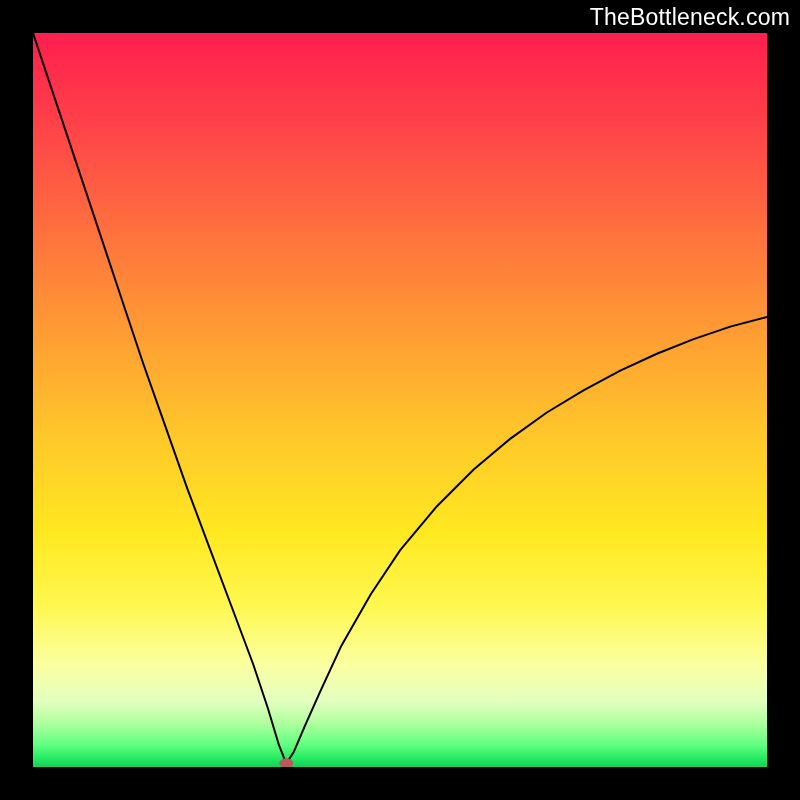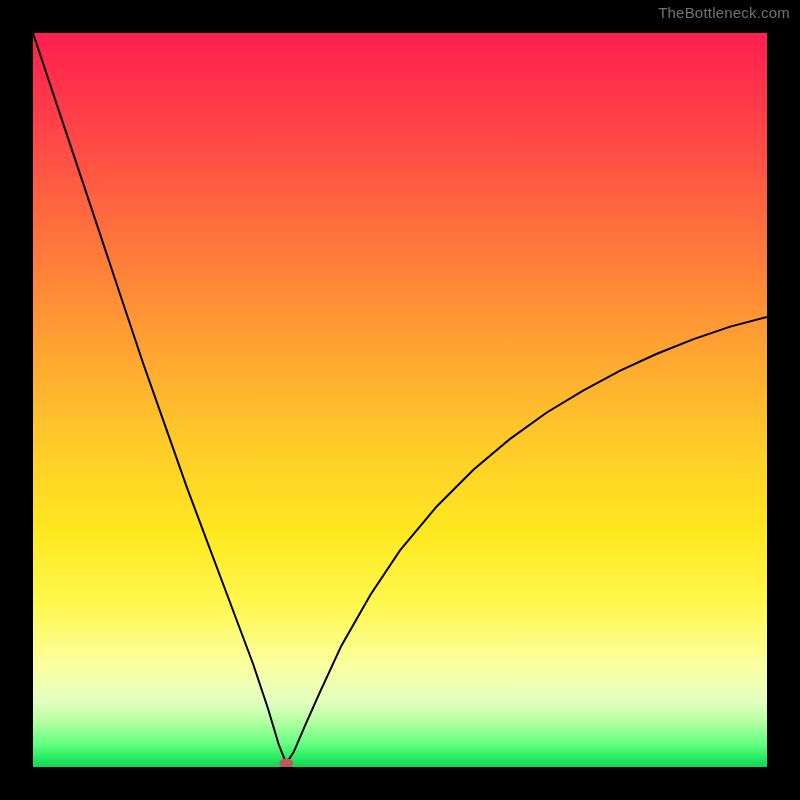--- a/index.html
+++ b/index.html
@@ -52,22 +52,22 @@
     stroke: #000;
     stroke-width: 2.0;
   }
   .minimum-dot {
     fill: #bb5a5a;
   }
   .watermark {
     position: absolute;
     top: 4px;
     right: 10px;
-    color: #737373;
-    font-size: 15px;
+    color: #ffffff;
+    font-size: 23px;
     letter-spacing: 0.2px;
     user-select: none;
   }
 </style>
 </head>
 <body>
 
 <div class="frame">
 
   <div class="plot-area">

